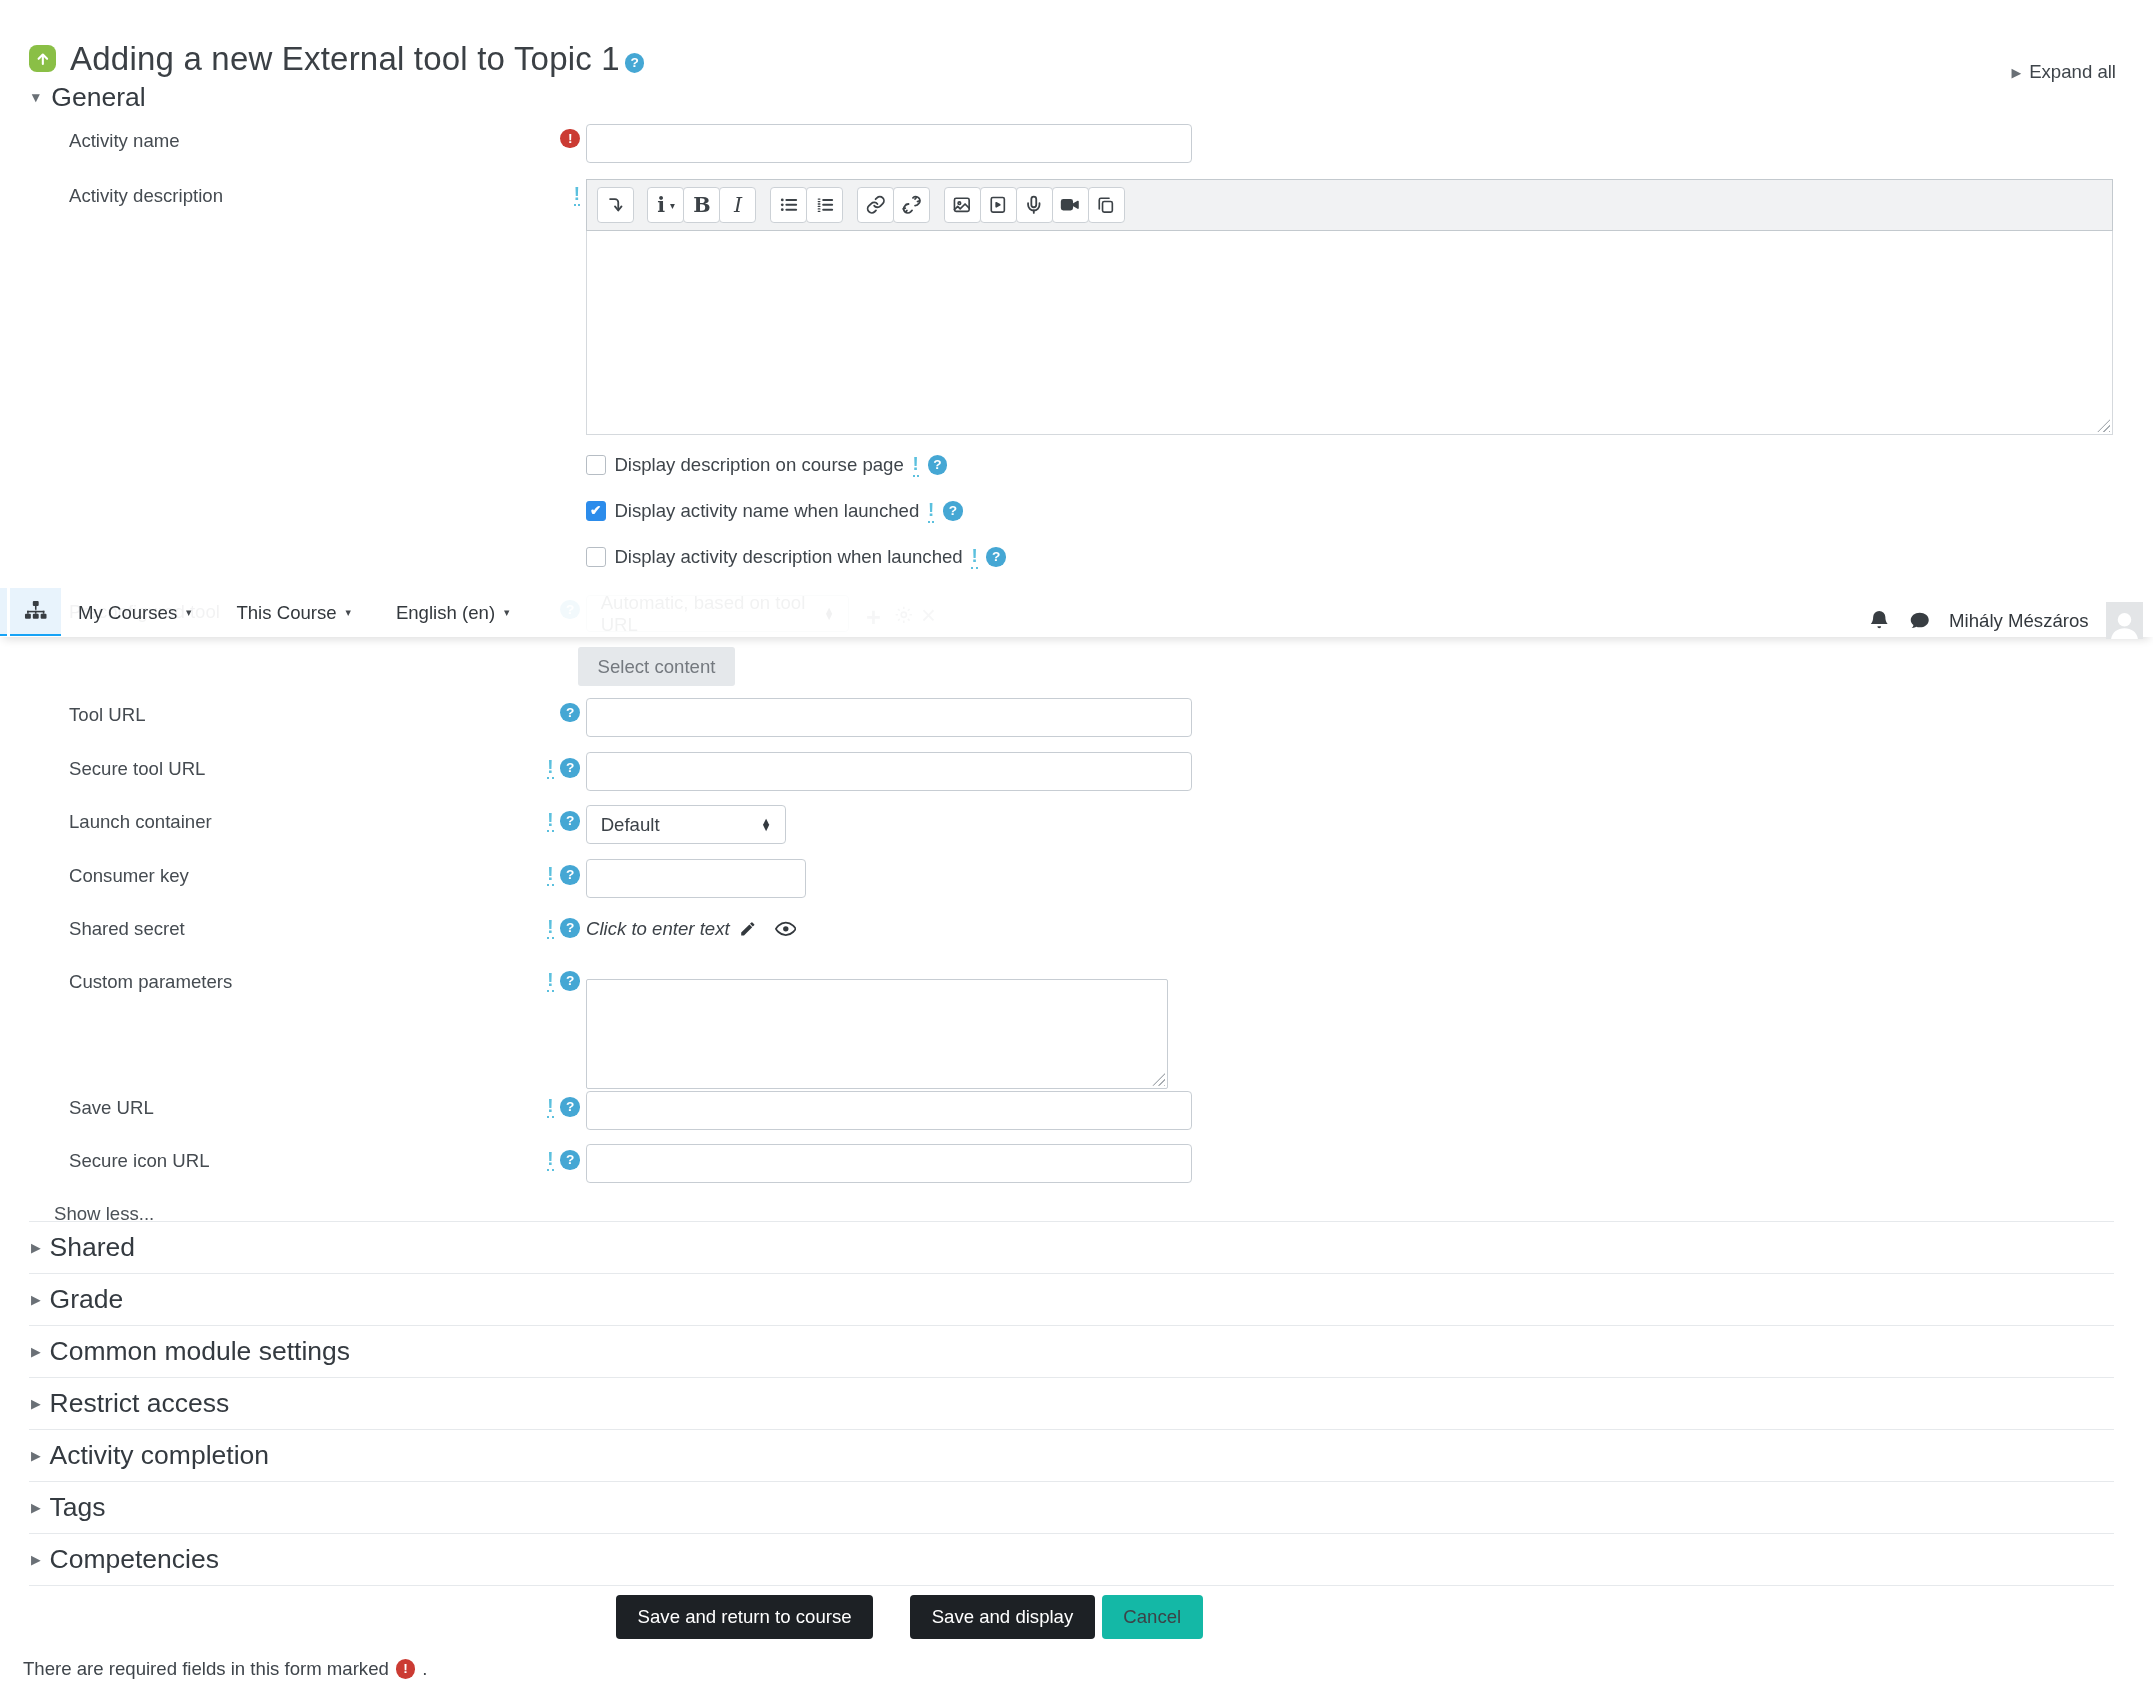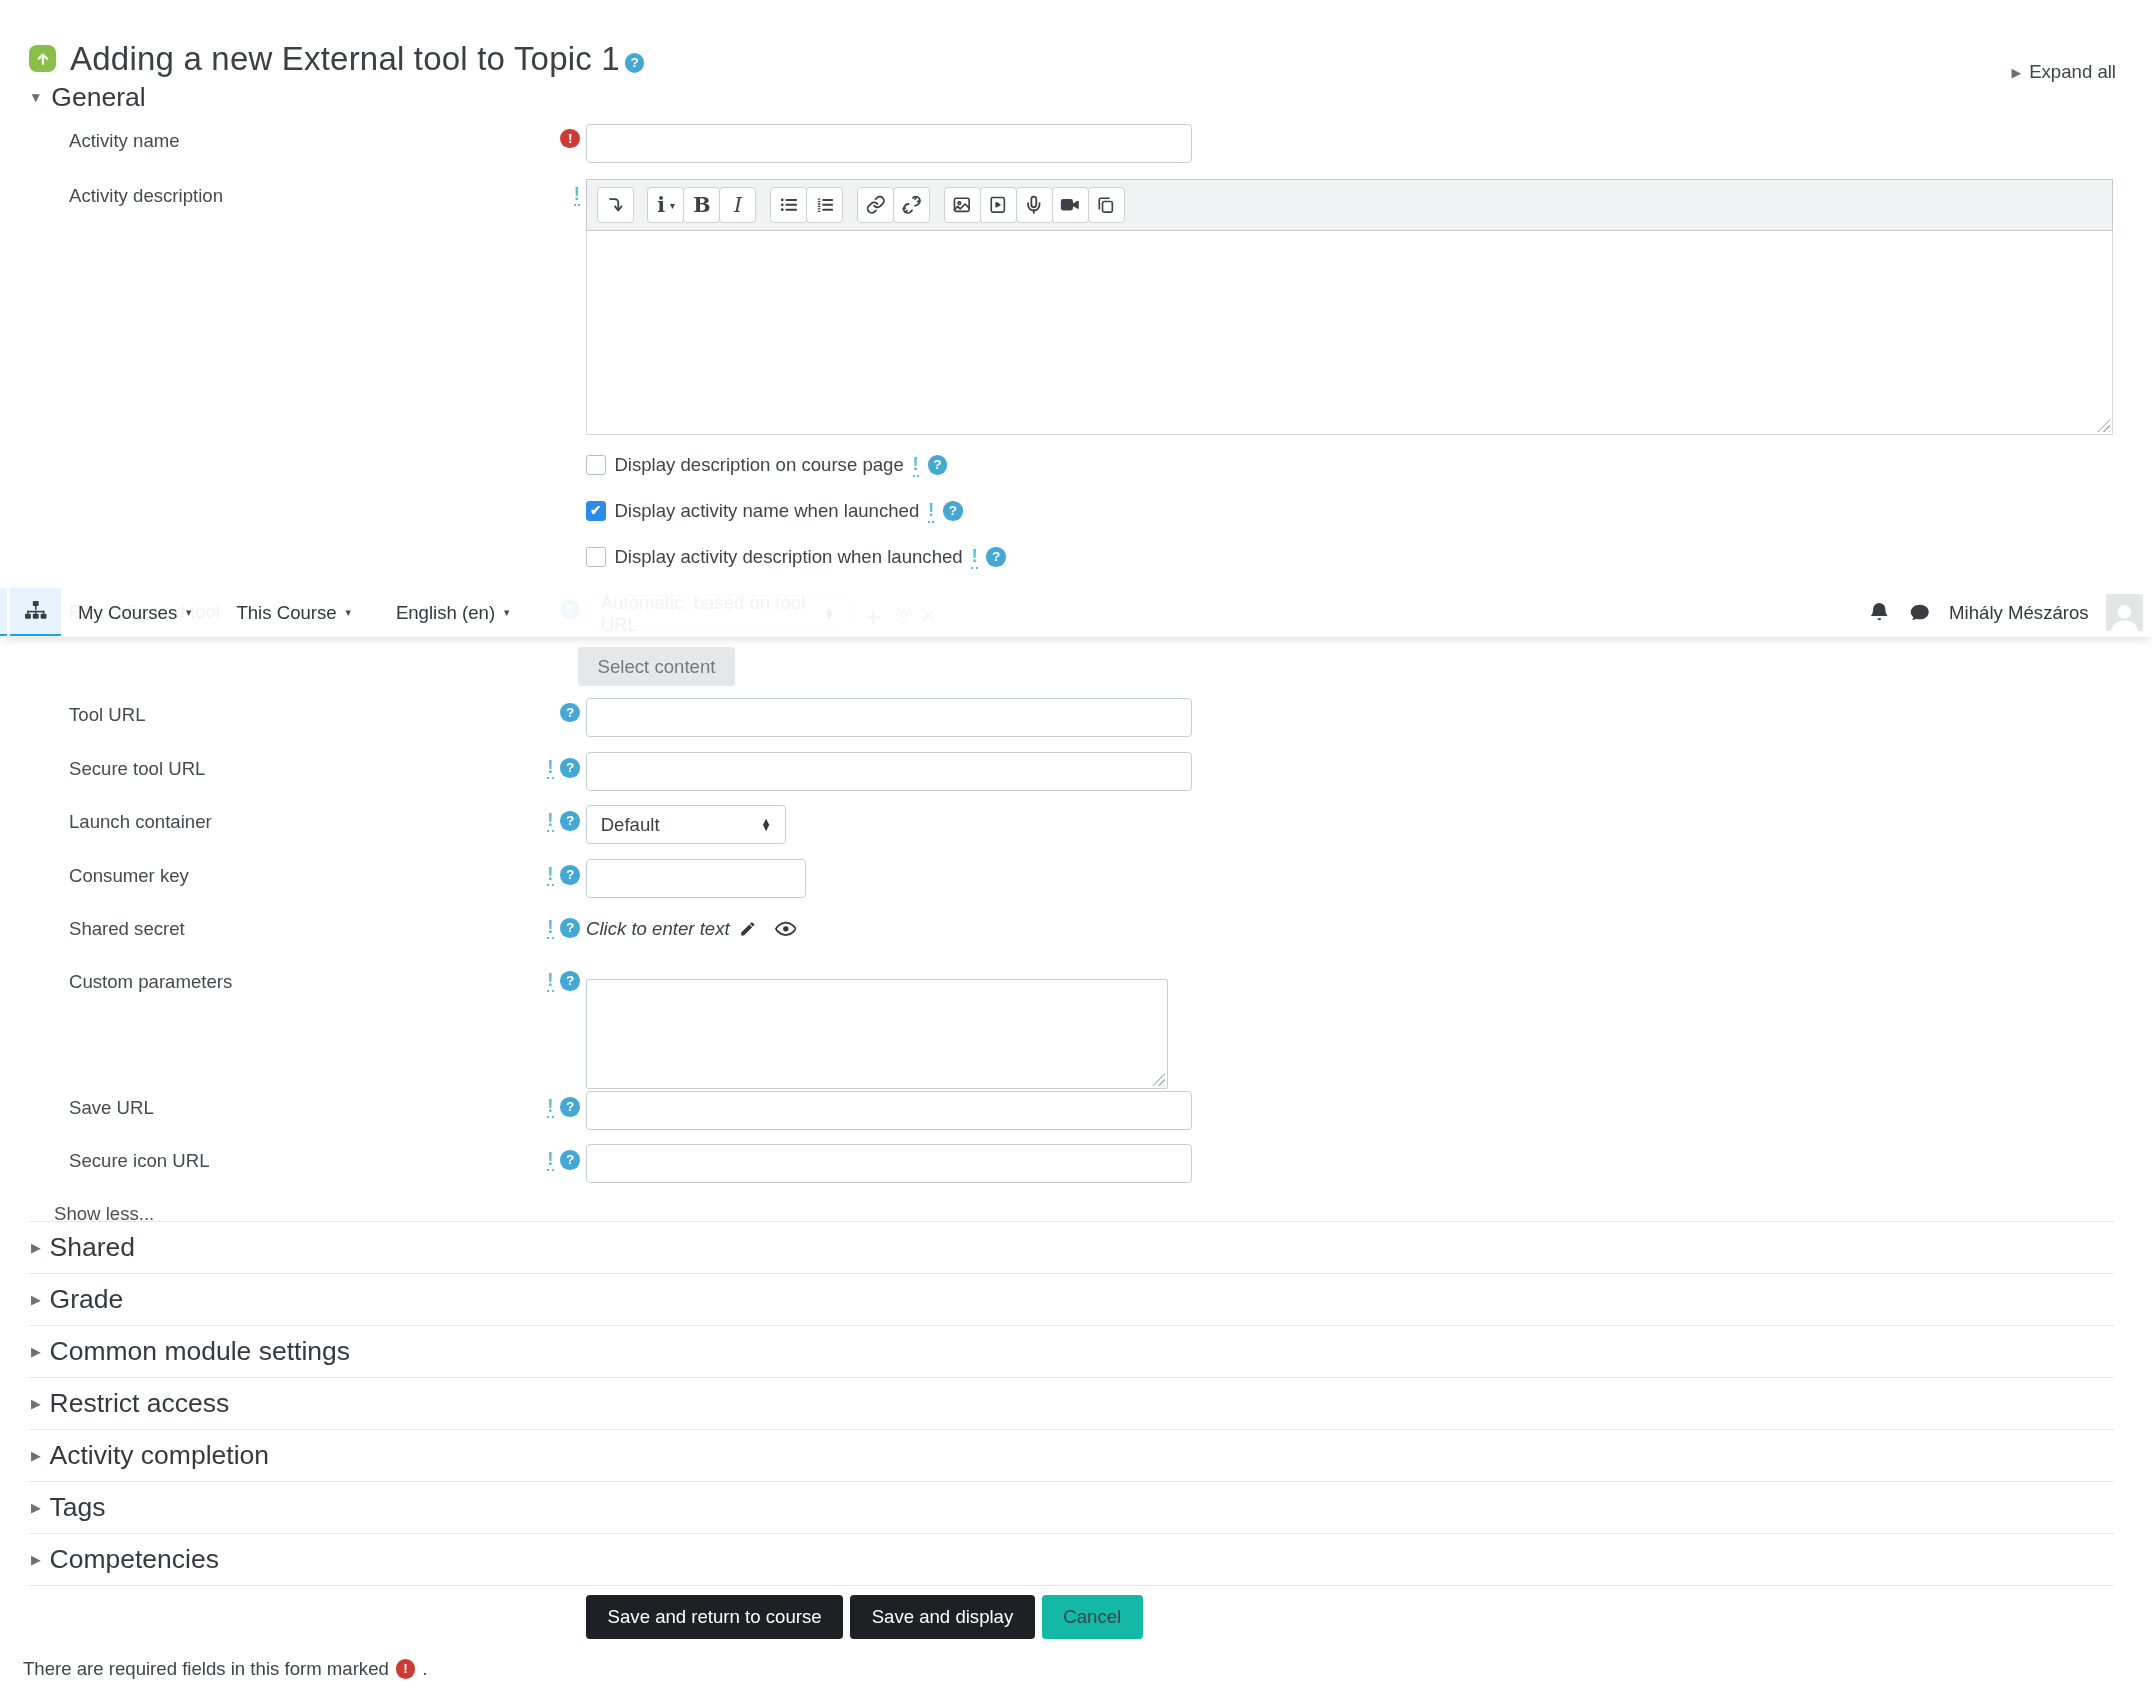--- a/index.html
+++ b/index.html
@@ -66,27 +66,27 @@
 
   
   .navbar{position:absolute;top:588px;left:0;width:2153px;height:49px;background:rgba(255,255,255,.86);
     box-shadow:0 5.9px 8.8px -2.9px rgba(0,0,0,.14);z-index:5;}
   .nav-tab{position:absolute;top:0;height:46px;background:#e8f3fc;border-bottom:2.9px solid #17a3f6;display:flex;align-items:center;justify-content:center;}
   .nav-sliver{left:0;width:6.9px;}
   .nav-home{left:9.8px;width:51px;}
   .nav-menus{position:absolute;left:78px;top:0;height:49px;display:flex;align-items:center;gap:45px;}
   .nav-menu{display:flex;align-items:center;font-size:18.6px;color:#33383d;}
   .nav-caret{font-size:10.8px;color:#44494e;margin-left:8.8px;}
-  .nav-right{position:absolute;right:9.8px;top:0;height:49px;display:flex;align-items:center;gap:17.6px;}
+  .nav-right{position:absolute;right:9.8px;top:8px;height:49px;display:flex;align-items:center;gap:17.6px;}
   .nav-user{font-size:18.6px;color:#33383d;}
   .avatar{width:37px;height:37px;background:#e3e5e7;display:flex;align-items:flex-end;justify-content:center;overflow:hidden;}
 
   .btn{box-sizing:border-box;height:44px;border:none;border-radius:3.9px;font-size:18.6px;padding:0 21.6px;
     font-family:"Liberation Sans",sans-serif;display:inline-flex;align-items:center;}
-  .btn-dark{background:#1d2125;color:#fff;}
+  .btn-dark{background:#1d2125;color:#fff;margin-left:30px;}
   .btn-light{background:#14b8a6;color:#3c4247;}
   .btn-select-content{height:39px;background:#e5e8eb;color:#74797f;border-radius:2.9px;font-size:18.6px;padding:0 19.6px;border:none;}
 
   .show-less{position:absolute;top:1203px;left:54px;font-size:18.6px;color:#4b5157;cursor:pointer;}
 
   .sections{position:absolute;top:1221px;left:29px;width:2085px;border-top:1px solid #e6e9ec;}
   .sec-row{height:51px;border-bottom:1px solid #e6e9ec;display:flex;align-items:center;}
   .sec-row .tri{font-size:12.7px;margin:0 8.8px 0 2px;}
 
   .actions{position:absolute;top:1595px;left:586px;display:flex;gap:6.9px;}

